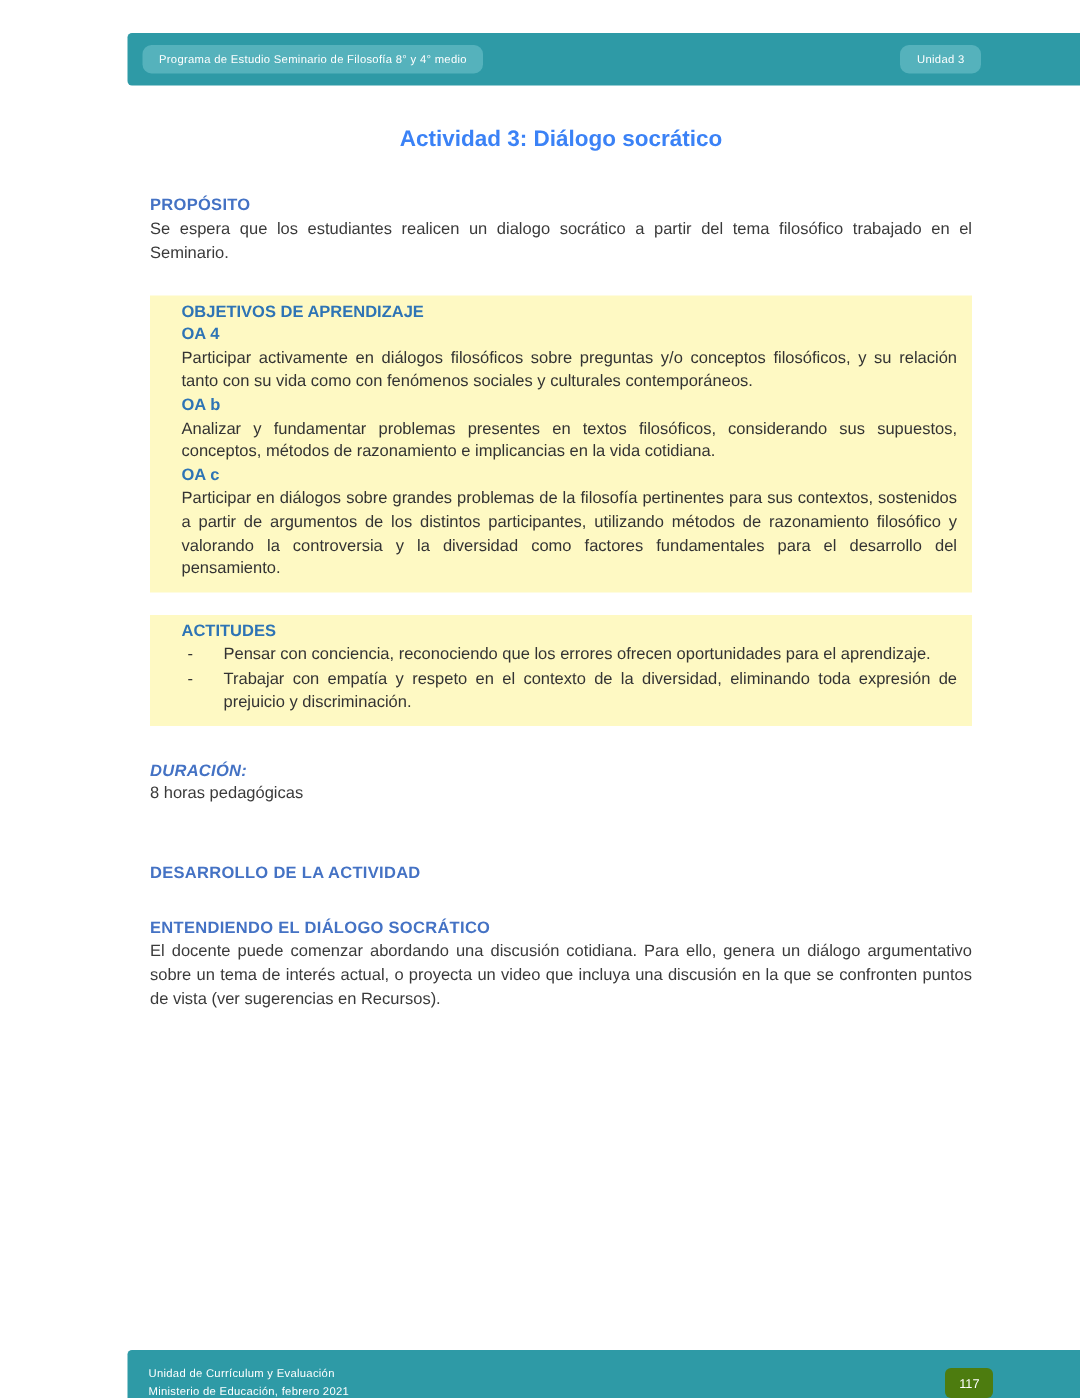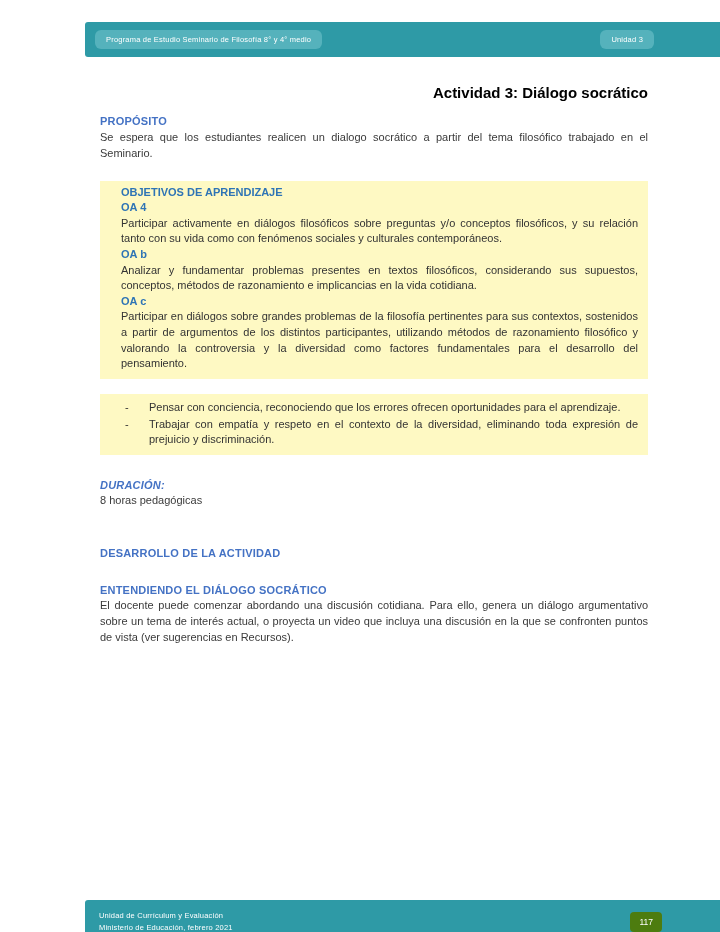--- a/index.html
+++ b/index.html
@@ -39,25 +39,25 @@
     white-space: nowrap;
   }
 
   
   .content {
     position: absolute;
     top: 84px; left: 100px;
     width: 548px;
   }
   .doc-title {
-    color: #000000;
+    color: #3b82f6;
     font-size: 15px;
     font-weight: bold;
-    text-align: right;
-    margin-bottom: 14px;
+    text-align: center;
+    margin-bottom: 30px;
   }
   .sec-head {
     color: #4472c4;
     font-size: 11px;
     font-weight: bold;
     letter-spacing: .2px;
     margin-bottom: 3px;
   }
   .body-text {
     font-size: 11px;
@@ -160,20 +160,21 @@
         <p class="body-text">Analizar y fundamentar problemas presentes en textos filosóficos, considerando sus supuestos, conceptos, métodos de razonamiento e implicancias en la vida cotidiana.</p>
       </div>
 
       <div>
         <div class="oa-code">OA c</div>
         <p class="body-text">Participar en diálogos sobre grandes problemas de la filosofía pertinentes para sus contextos, sostenidos a partir de argumentos de los distintos participantes, utilizando métodos de razonamiento filosófico y valorando la controversia y la diversidad como factores fundamentales para el desarrollo del pensamiento.</p>
       </div>
     </section>
 
     <section class="blue-box actitudes">
+      <h3 class="box-head">ACTITUDES</h3>
 
       <div class="bullet-row">
         <span class="dash">-</span>
         <p class="body-text">Pensar con conciencia, reconociendo que los errores ofrecen oportunidades para el aprendizaje.</p>
       </div>
 
       <div class="bullet-row">
         <span class="dash">-</span>
         <p class="body-text">Trabajar con empatía y respeto en el contexto de la diversidad, eliminando toda expresión de prejuicio y discriminación.</p>
       </div>

